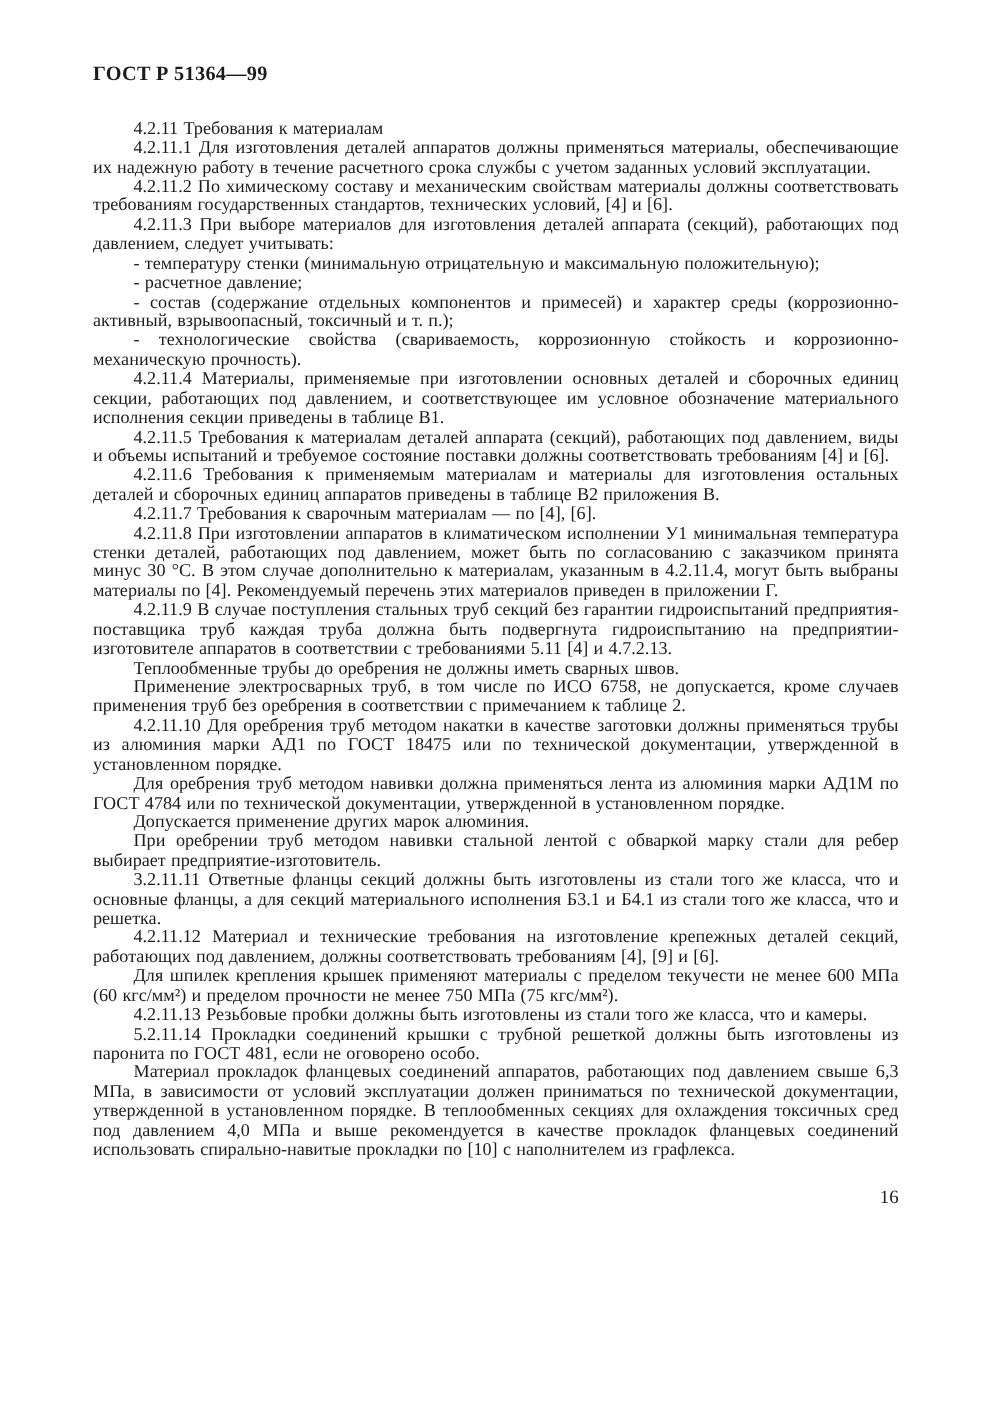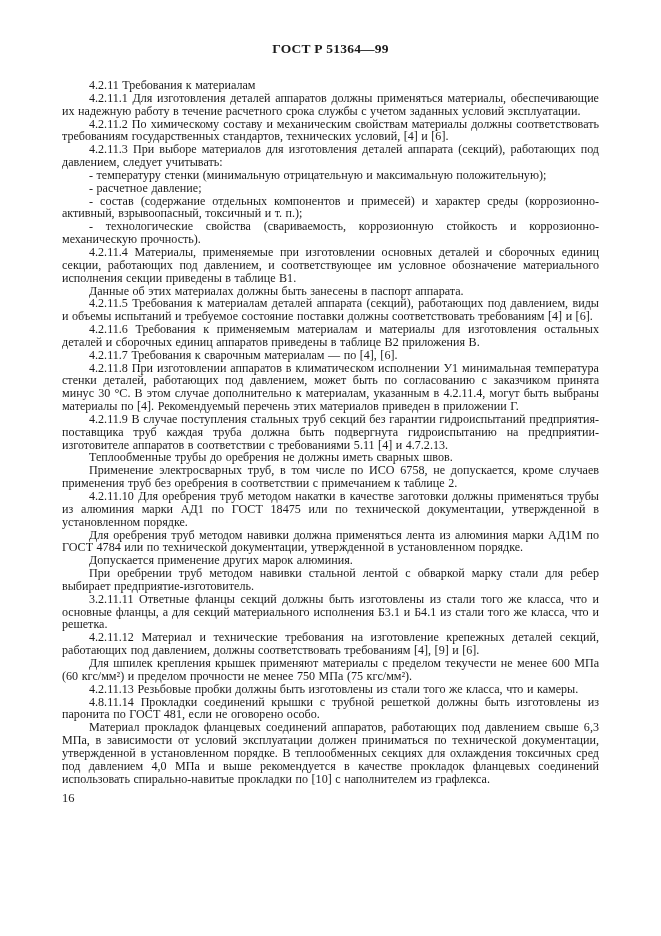--- a/index.html
+++ b/index.html
@@ -16,72 +16,70 @@
     padding: 42px 62px 0 62px;
     font-family: "Liberation Serif", "DejaVu Serif", serif;
     color: #1b1b1b;
     overflow: hidden;
   }
   .doc-header {
     font-weight: bold;
     font-size: 13.5px;
     letter-spacing: 0.2px;
     line-height: 14px;
-    text-align: center;
   }
   .doc-body {
     margin-top: 23px;
     font-size: 12.1px;
     line-height: 12.85px;
     text-align: justify;
     hyphens: auto;
     -webkit-hyphens: auto;
   }
   .para {
     margin: 0;
     text-indent: 27px;
     word-spacing: 0.5px;
   }
   .page-number {
-    margin-top: 7px;
+    margin-top: 19px;
     font-size: 12.5px;
     line-height: 13px;
-    text-align: left;
+    text-align: right;
   }
 </style>
 </head>
 <body>
 
 <div class="page">
   <div class="doc-header">ГОСТ Р 51364—99</div>
 
   <div class="doc-body">
       <p class="para">4.2.11 Требования к материалам</p>
       <p class="para">4.2.11.1 Для изготовления деталей аппаратов должны применяться материалы, обеспечивающие их надежную работу в течение расчетного срока службы с учетом заданных условий эксплуатации.</p>
       <p class="para">4.2.11.2 По химическому составу и механическим свойствам материалы должны соответствовать требованиям государственных стандартов, технических условий, [4] и [6].</p>
       <p class="para">4.2.11.3 При выборе материалов для изготовления деталей аппарата (секций), работающих под давлением, следует учитывать:</p>
       <p class="para">- температуру стенки (минимальную отрицательную и максимальную положительную);</p>
       <p class="para">- расчетное давление;</p>
       <p class="para">- состав (содержание отдельных компонентов и примесей) и характер среды (коррозионно-активный, взрывоопасный, токсичный и т. п.);</p>
       <p class="para">- технологические свойства (свариваемость, коррозионную стойкость и коррозионно-механическую прочность).</p>
       <p class="para">4.2.11.4 Материалы, применяемые при изготовлении основных деталей и сборочных единиц секции, работающих под давлением, и соответствующее им условное обозначение материального исполнения секции приведены в таблице В1.</p>
-      <p class="para">Данные об этих материалах должны быть занесены в паспорт аппарата.</p>
       <p class="para">4.2.11.5 Требования к материалам деталей аппарата (секций), работающих под давлением, виды и объемы испытаний и требуемое состояние поставки должны соответствовать требованиям [4] и [6].</p>
       <p class="para">4.2.11.6 Требования к применяемым материалам и материалы для изготовления остальных деталей и сборочных единиц аппаратов приведены в таблице В2 приложения В.</p>
       <p class="para">4.2.11.7 Требования к сварочным материалам — по [4], [6].</p>
       <p class="para">4.2.11.8 При изготовлении аппаратов в климатическом исполнении У1 минимальная температура стенки деталей, работающих под давлением, может быть по согласованию с заказчиком принята минус 30 °С. В этом случае дополнительно к материалам, указанным в 4.2.11.4, могут быть выбраны материалы по [4]. Рекомендуемый перечень этих материалов приведен в приложении Г.</p>
       <p class="para">4.2.11.9 В случае поступления стальных труб секций без гарантии гидроиспытаний предприятия-поставщика труб каждая труба должна быть подвергнута гидроиспытанию на предприятии-изготовителе аппаратов в соответствии с требованиями 5.11 [4] и 4.7.2.13.</p>
       <p class="para">Теплообменные трубы до оребрения не должны иметь сварных швов.</p>
       <p class="para">Применение электросварных труб, в том числе по ИСО 6758, не допускается, кроме случаев применения труб без оребрения в соответствии с примечанием к таблице 2.</p>
       <p class="para">4.2.11.10 Для оребрения труб методом накатки в качестве заготовки должны применяться трубы из алюминия марки АД1 по ГОСТ 18475 или по технической документации, утвержденной в установленном порядке.</p>
       <p class="para">Для оребрения труб методом навивки должна применяться лента из алюминия марки АД1М по ГОСТ 4784 или по технической документации, утвержденной в установленном порядке.</p>
       <p class="para">Допускается применение других марок алюминия.</p>
       <p class="para">При оребрении труб методом навивки стальной лентой с обваркой марку стали для ребер выбирает предприятие-изготовитель.</p>
       <p class="para">3.2.11.11 Ответные фланцы секций должны быть изготовлены из стали того же класса, что и основные фланцы, а для секций материального исполнения Б3.1 и Б4.1 из стали того же класса, что и решетка.</p>
       <p class="para">4.2.11.12 Материал и технические требования на изготовление крепежных деталей секций, работающих под давлением, должны соответствовать требованиям [4], [9] и [6].</p>
       <p class="para">Для шпилек крепления крышек применяют материалы с пределом текучести не менее 600 МПа (60 кгс/мм²) и пределом прочности не менее 750 МПа (75 кгс/мм²).</p>
       <p class="para">4.2.11.13 Резьбовые пробки должны быть изготовлены из стали того же класса, что и камеры.</p>
-      <p class="para">4.8.11.14 Прокладки соединений крышки с трубной решеткой должны быть изготовлены из паронита по ГОСТ 481, если не оговорено особо.</p>
+      <p class="para">5.2.11.14 Прокладки соединений крышки с трубной решеткой должны быть изготовлены из паронита по ГОСТ 481, если не оговорено особо.</p>
       <p class="para">Материал прокладок фланцевых соединений аппаратов, работающих под давлением свыше 6,3 МПа, в зависимости от условий эксплуатации должен приниматься по технической документации, утвержденной в установленном порядке. В теплообменных секциях для охлаждения токсичных сред под давлением 4,0 МПа и выше рекомендуется в качестве прокладок фланцевых соединений использовать спирально-навитые прокладки по [10] с наполнителем из графлекса.</p>
     </div>
 
   <div class="page-number">16</div>
 </div>
 
 </body></html>

